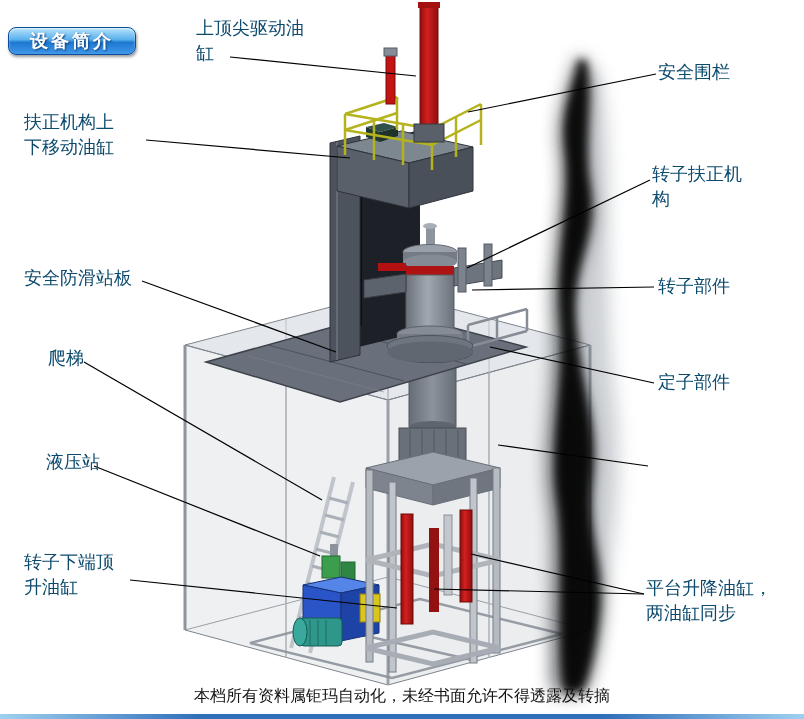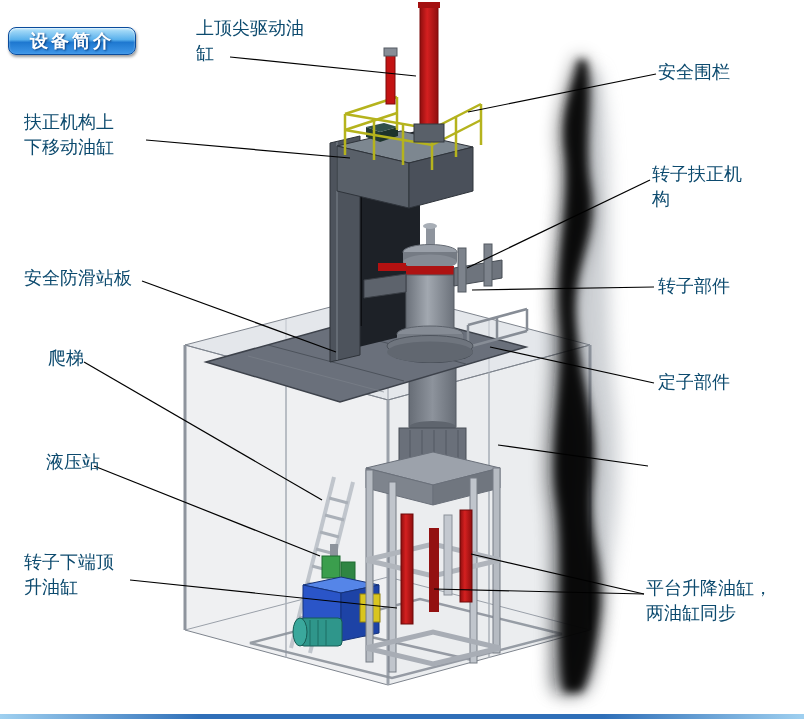--- a/index.html
+++ b/index.html
@@ -266,15 +266,16 @@
   <div class="label lbl-4">安全防滑站板</div>
   <div class="label lbl-5">转子部件</div>
   <div class="label lbl-6">爬梯</div>
   <div class="label lbl-7">定子部件</div>
   <div class="label lbl-8">液压站</div>
   <div class="label lbl-10">转子下端顶
 升油缸</div>
   <div class="label lbl-11">平台升降油缸，
 两油缸同步</div>
 
+  <div class="footer">本档所有资料属钜玛自动化，未经书面允许不得透露及转摘</div>
   <div class="bottom-bar"></div>
 
 </div>
 
 </body></html>

